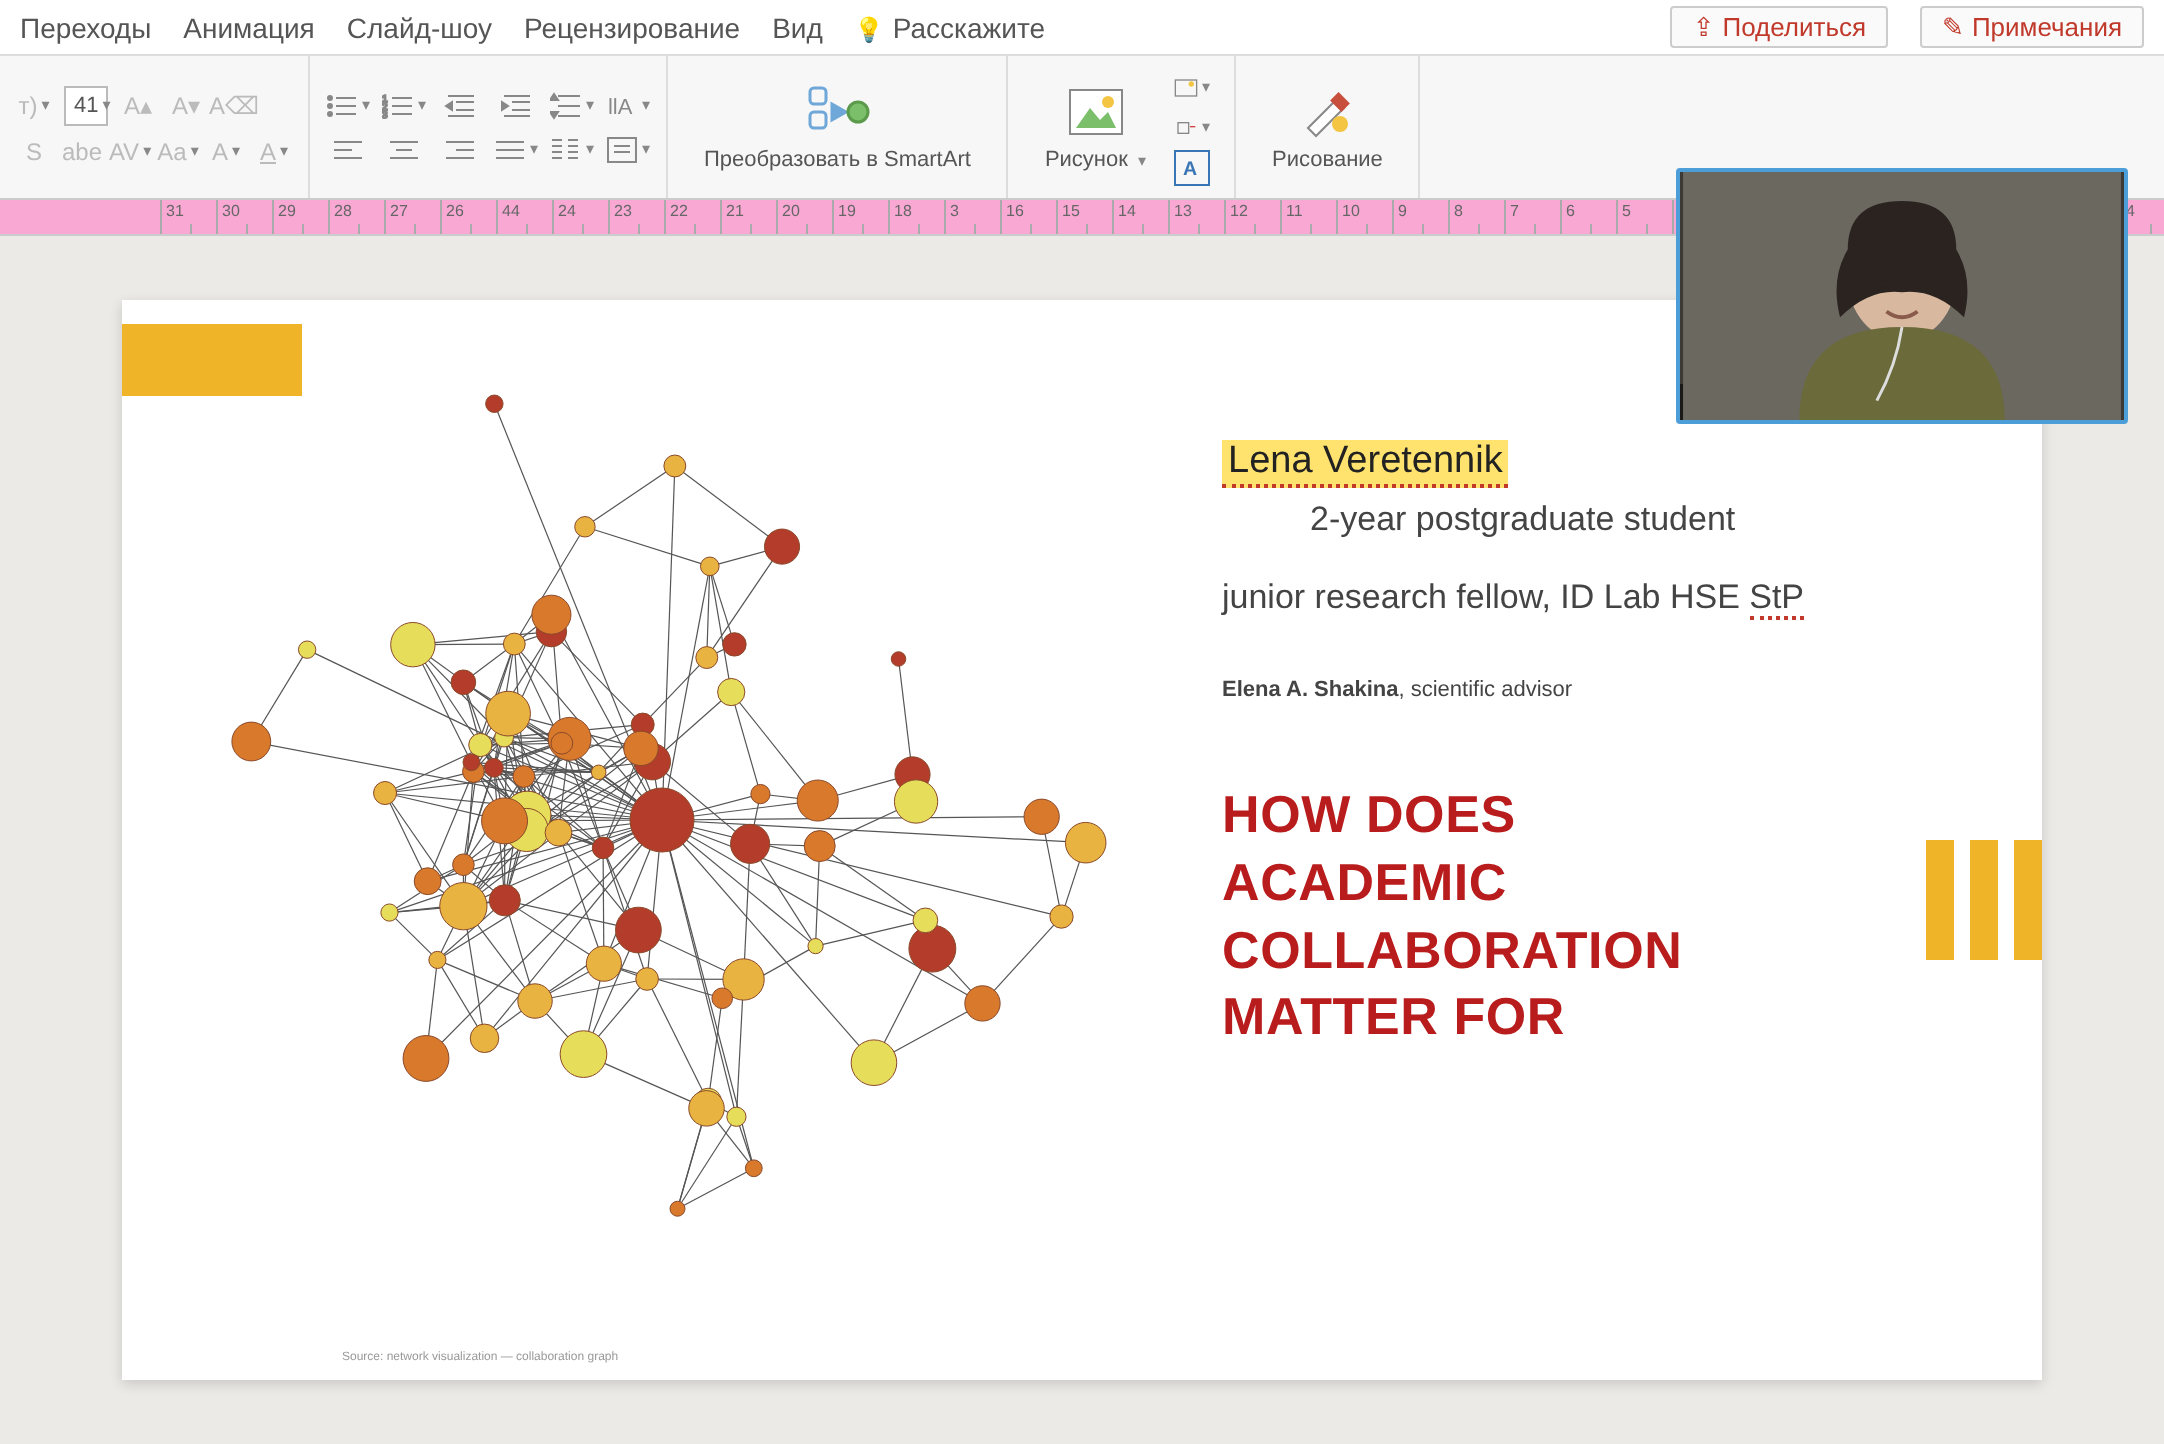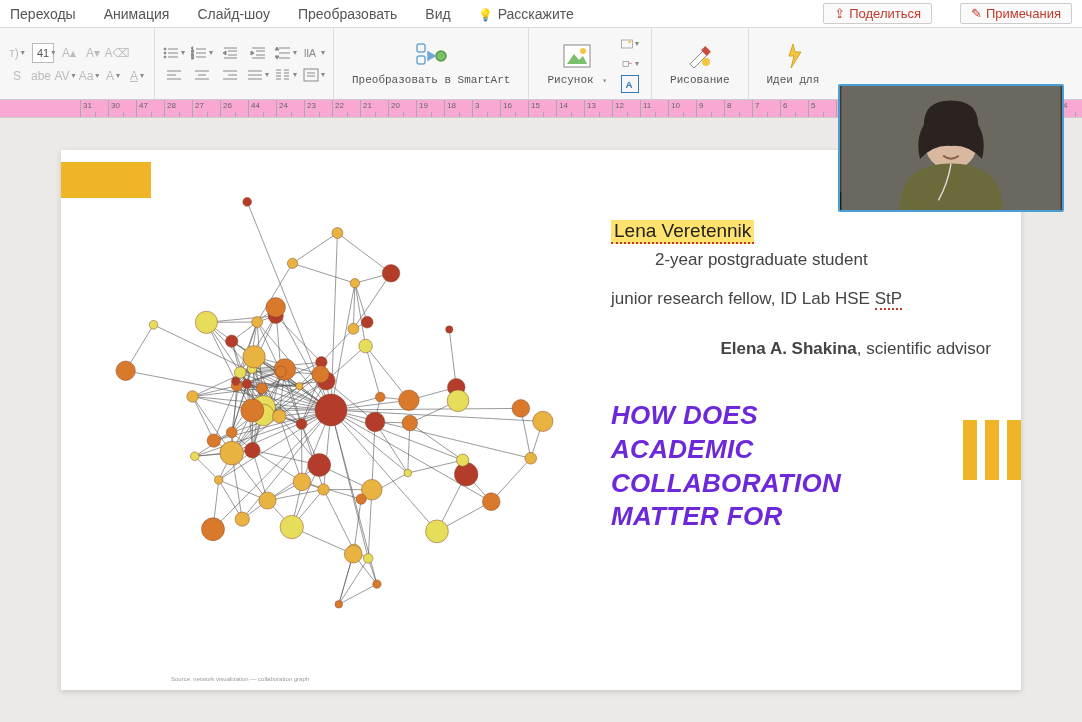--- a/index.html
+++ b/index.html
@@ -11,21 +11,21 @@
     overflow: hidden;
     position: relative;
   }
 
   
   .menu-bar {
     height: 28px;
     background: #fff;
     display: flex;
     align-items: center;
-    gap: 28px;
+    gap: 16px;
     padding: 0 10px;
     font-size: 14px;
     color: #555;
     border-bottom: 1px solid #ddd;
   }
   .menu-item { cursor: default; }
   .menu-item.lightbulb::before { content: "💡"; margin-right: 4px; font-size: 12px; }
   .menu-spacer { flex: 1; }
   .menu-btn {
     display: inline-flex;
@@ -92,21 +92,21 @@
     align-items: center;
     justify-content: center;
     padding: 2px 10px;
     gap: 2px;
     cursor: default;
   }
   .big-btn .bicon {
     width: 32px; height: 32px;
     display: flex; align-items: center; justify-content: center;
   }
-  .big-btn .blabel { font-size: 11px; text-align: center; line-height: 1.1; font-family: Liberation Mono, monospace; }
+  .big-btn .blabel { font-size: 11px; text-align: center; line-height: 1.1; }
 
   
   .ruler {
     height: 18px;
     background: #f9a8d4;
     border-bottom: 1px solid #ccc;
     position: relative;
     overflow: hidden;
     font-size: 8px;
     color: #666;
@@ -200,30 +200,29 @@
     display: inline-block;
     background: #ffe36e;
     padding: 0 3px;
     font-size: 19px;
     color: #222;
     border-bottom: 2px dotted #c0392b;
   }
   .author-line1 { font-size: 17px; color: #444; margin-top: 6px; margin-left: 44px; }
   .author-line2 { font-size: 17px; color: #444; margin-top: 19px; }
   .author-line2 .dotted { border-bottom: 2px dotted #c0392b; }
-  .advisor { font-size: 17px; color: #444; margin-top: 30px; text-align: right; }
+  .advisor { font-size: 11px; color: #444; margin-top: 30px; }
   .advisor b { font-weight: bold; }
   .title-block {
     margin-top: 40px;
     font-size: 26px;
     font-weight: bold;
     line-height: 1.3;
-    color: #6d28d9;
+    color: #b91c1c;
     letter-spacing: 0.3px;
-    font-style: italic;
   }
 
   .footer-cite {
     position: absolute;
     left: 110px;
     bottom: 8px;
     font-size: 6px;
     color: #999;
   }
 
@@ -253,21 +252,21 @@
     width: 100%; height: 100%;
   }
 </style>
 </head>
 <body>
 
 <div class="menu-bar">
   <span class="menu-item">Переходы</span>
   <span class="menu-item">Анимация</span>
   <span class="menu-item">Слайд-шоу</span>
-  <span class="menu-item">Преобразовать</span>
+  <span class="menu-item">Рецензирование</span>
   <span class="menu-item">Вид</span>
   <span class="menu-item lightbulb">Расскажите</span>
   <span class="menu-spacer"></span>
   <span class="menu-btn">
     <span class="ico">⇪</span>
     <span>Поделиться</span>
   </span>
   <span class="menu-btn">
     <span class="ico">✎</span>
     <span>Примечания</span>
@@ -491,45 +490,35 @@
         <svg width="28" height="28" viewBox="0 0 28 28">
             <path d="M4 22 L18 8 L22 12 L8 26 Z" fill="#fff" stroke="#888"></path>
             <rect x="16" y="6" width="8" height="6" fill="#c94f3d" transform="rotate(45 20 9)"></rect>
             <circle cx="20" cy="20" r="4" fill="#f4c542"></circle>
           </svg>
       </div>
       <div class="blabel">Рисование</div>
     </div>
   </div>
 
-  <div class="ribbon-group last">
-    <div class="big-btn">
-      <div class="bicon">
-        <svg width="28" height="28" viewBox="0 0 28 28">
-            <path d="M14 2 L10 14 L15 14 L12 26 L22 10 L16 10 Z" fill="#f4c542" stroke="#d4a52a"></path>
-          </svg>
-      </div>
-      <div class="blabel">Идеи для</div>
-    </div>
-  </div>
 
 </div>
 
 <div class="ruler">
   <div class="ruler-inner" id="ruler-inner">
       <div class="ruler-segment">
         <span>31</span>
         <div class="tick"></div>
       </div>
       <div class="ruler-segment">
         <span>30</span>
         <div class="tick"></div>
       </div>
       <div class="ruler-segment">
-        <span>47</span>
+        <span>29</span>
         <div class="tick"></div>
       </div>
       <div class="ruler-segment">
         <span>28</span>
         <div class="tick"></div>
       </div>
       <div class="ruler-segment">
         <span>27</span>
         <div class="tick"></div>
       </div>

